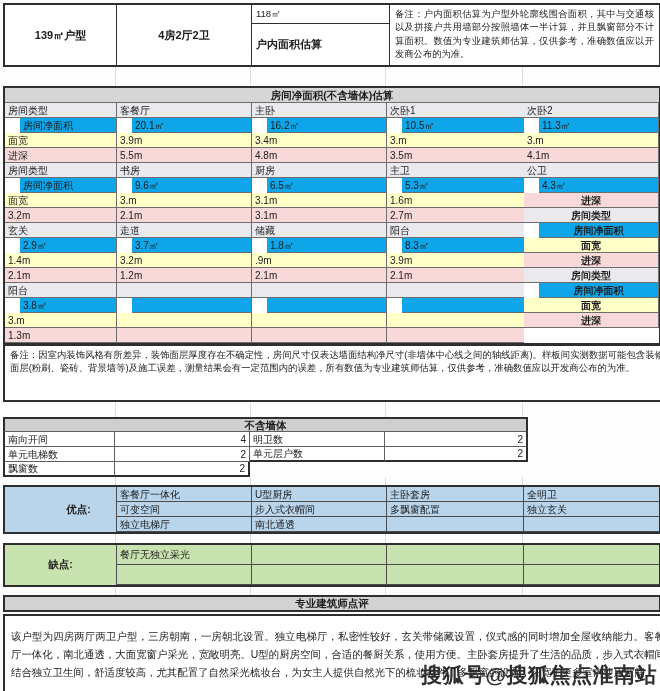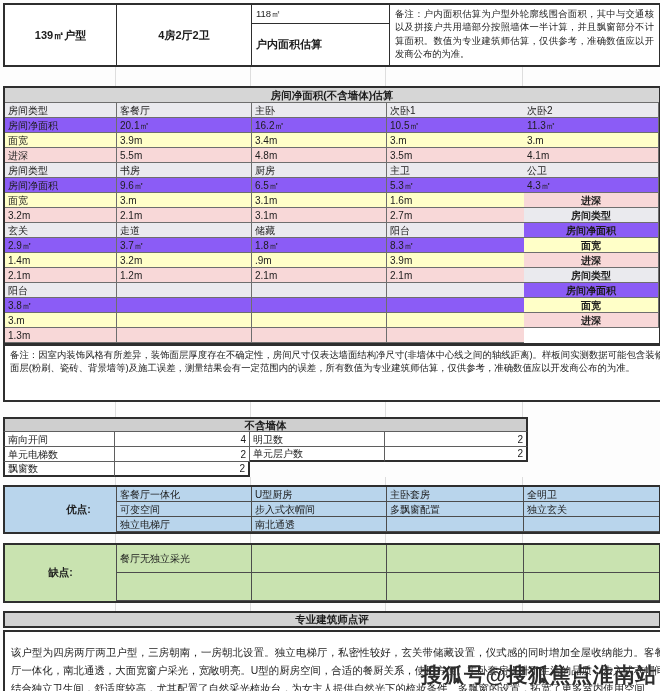--- a/index.html
+++ b/index.html
@@ -34,21 +34,21 @@
   .tbl{display:grid;grid-template-columns:112px 135px 135px 137px 135px;
     border:2px solid #2e2e2e;background:#fff;}
   .c{height:15px;box-sizing:border-box;border-right:1px solid #6e6e6e;
     border-bottom:1px solid #6e6e6e;font-size:10px;line-height:13px;
     display:flex;align-items:center;padding:0 3px;overflow:hidden;white-space:nowrap;}
   .c:nth-child(5n+1).l{justify-content:center;font-weight:bold;}
   .tbl .c:nth-child(5n){border-right:none;}
   .tbl .title{grid-column:1/-1;justify-content:center;font-weight:bold;
     font-size:10.5px;background:#d6d6d6;border-right:none;}
   .r-type{background:#eaeaee;}
-  .r-area{background:#8b5cf6;}
+  .r-area{background:#0ea5e9;margin-left:15px;}
   .r-width{background:#ffffc8;}
   .r-depth{background:#f8d8d8;}
 
   
   .note{border:2px solid #2e2e2e;border-top-width:1px;background:#fff;
     font-size:9.4px;line-height:13px;padding:2px 5px;height:50px;text-align:justify;}
 
   
   .an{display:grid;grid-template-columns:112px 135px 135px 143px;background:transparent;}
   .an .c{background:#fff;border-color:#5f5f5f;}
@@ -64,21 +64,21 @@
   
   .pc{display:grid;grid-template-columns:112px 135px 135px 137px 135px;
     border:2px solid #2e2e2e;}
   .pc .c{border-color:#4c4c4c;}
   .pc .lab{display:flex;align-items:center;justify-content:center;font-weight:bold;
     font-size:10.5px;border-right:1px solid #4c4c4c;box-sizing:border-box;}
   .pros-bg{background:#b9d5ec;}
   .cons-bg{background:#c9e3b0;}
   .pros .lab{grid-row:1/4;padding-left:36px;}
   .cons .lab{grid-row:1/3;}
-  .cons .c{height:28px;}
+  .cons .c{height:20px;}
 
   
   .rh{border:2px solid #2e2e2e;background:#d2d2d2;height:13px;display:flex;
     align-items:center;justify-content:center;font-weight:bold;font-size:10.5px;}
   .rb{margin-top:2px;border:2px solid #2e2e2e;background:#fff;height:65px;
     padding:12px 6px 0 6px;font-size:10.4px;line-height:18px;text-align:justify;}
 
   .watermark{position:absolute;right:3px;bottom:2px;font-size:21px;font-weight:bold;
     color:#2d2d2d;letter-spacing:0.5px;white-space:nowrap;}
 </style>

